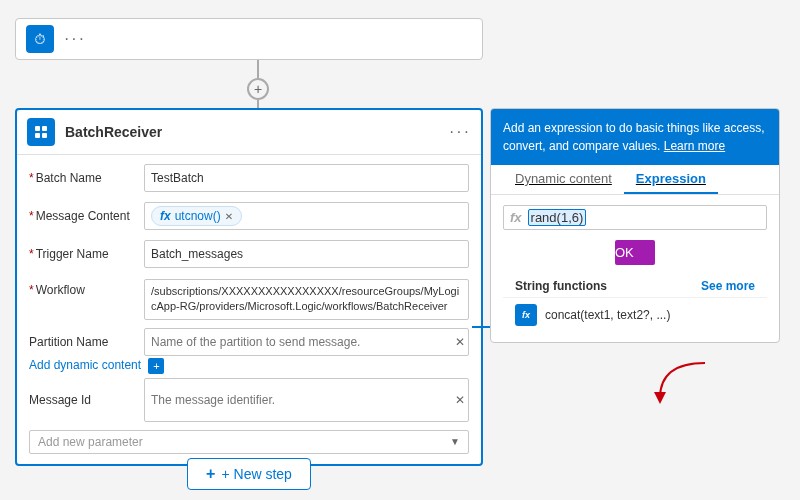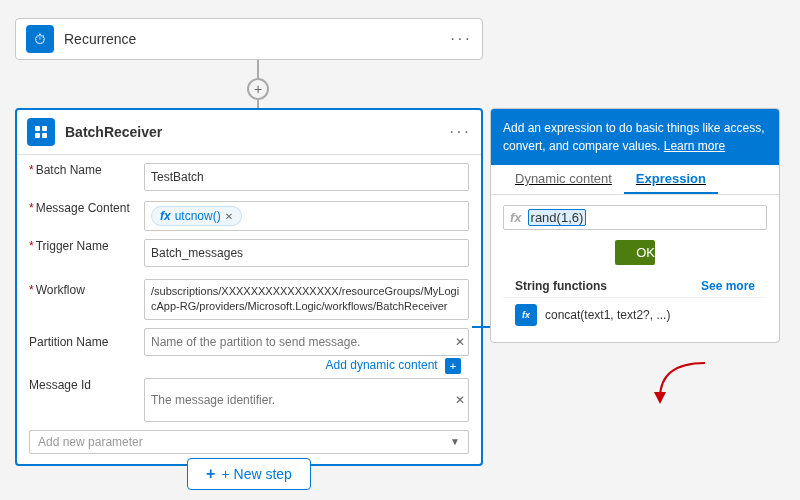--- a/index.html
+++ b/index.html
@@ -129,20 +129,21 @@
       font-weight: 600;
       color: #333;
     }
 
     .batch-body {
       padding: 8px 12px;
     }
 
     .form-row {
       display: flex;
+      align-items: center;
       margin-bottom: 8px;
       min-height: 30px;
     }
     .form-label {
       width: 115px;
       font-size: 12px;
       color: #333;
       flex-shrink: 0;
     }
     .form-label .required {
@@ -401,28 +402,28 @@
       border: 1px solid #0078d4;
       border-radius: 2px;
       padding: 0 2px;
       color: #333;
     }
 
     .ok-btn {
       display: block;
       width: 40px;
       margin: 0 auto 8px;
-      background: #4d7c0f;
+      background: #a21caf;
       color: white;
       border: none;
       border-radius: 2px;
       padding: 5px 0;
       font-size: 13px;
       cursor: pointer;
-      text-align: right;
+      text-align: left;
     }
 
     .section-label {
       font-size: 12px;
       color: #333;
       font-weight: 600;
       padding: 6px 12px 4px;
       display: flex;
       justify-content: space-between;
       align-items: center;
@@ -482,21 +483,20 @@
   </style>
 </head>
 <body>
 
 <div class="canvas">
 
   <div class="recurrence-block">
     <div class="recurrence-icon">
       <span>⏱</span>
     </div>
-    <span class="recurrence-title">Recurrence</span>
     <span class="ellipsis-btn">···</span>
   </div>
 
   <div class="connector">
     <div class="connector-line"></div>
     <div class="connector-circle">
       <span>+</span>
     </div>
     <div class="connector-line"></div>
     <div class="connector-arrow"></div>
@@ -555,21 +555,21 @@
       <div class="partition-row">
         <div class="partition-inner">
           <div class="form-label">
             <span>Partition Name</span>
           </div>
           <div class="partition-input-wrap">
             <input class="partition-input" type="text" placeholder="Name of the partition to send message." style="">
             <span class="partition-clear">✕</span>
           </div>
         </div>
-        <div style="display:flex; justify-content: flex-end; padding-right: 4px;">
+        <div style="display:flex; padding-right: 4px;">
           <span class="dynamic-content-link">
             <span>Add dynamic content</span>
             <span class="plus-badge">+</span>
           </span>
         </div>
       </div>
 
       <div class="form-row">
         <div class="form-label">
           <span>Message Id</span>

